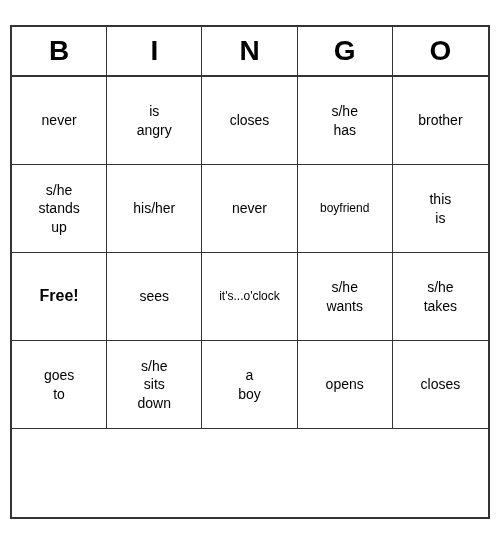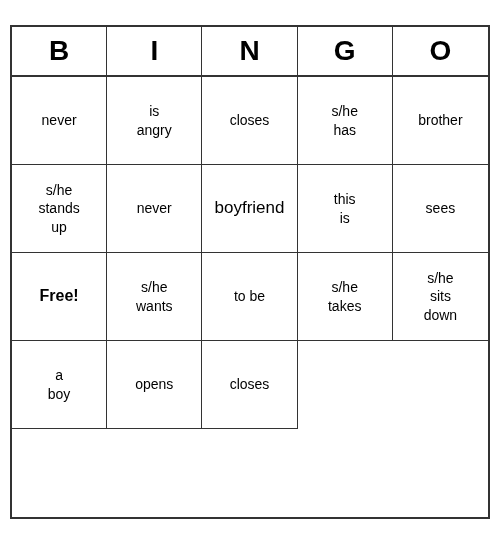--- a/index.html
+++ b/index.html
@@ -52,47 +52,49 @@
       border-right: none;
     }
     .bingo-cell:nth-child(n+21) {
       border-bottom: none;
     }
     .bingo-cell.free {
       font-size: 16px;
       font-weight: bold;
     }
     .bingo-cell.small-text {
-      font-size: 17px;
+      font-size: 12px;
     }
   </style>
 </head>
 <body>
 
 <div class="bingo-card">
   <div class="bingo-header">
   <div class="bingo-header-cell">B</div>
       <div class="bingo-header-cell">I</div>
       <div class="bingo-header-cell">N</div>
       <div class="bingo-header-cell">G</div>
       <div class="bingo-header-cell">O</div>
     </div>
   <div class="bingo-grid">
   <div class="bingo-cell">never</div>
       <div class="bingo-cell">is<br>angry</div>
       <div class="bingo-cell">closes</div>
       <div class="bingo-cell">s/he<br>has</div>
       <div class="bingo-cell">brother</div>
       <div class="bingo-cell">s/he<br>stands<br>up</div>
+      <div class="bingo-cell">his/her</div>
       <div class="bingo-cell">never</div>
       <div class="bingo-cell small-text">boyfriend</div>
       <div class="bingo-cell">this<br>is</div>
+      <div class="bingo-cell free">Free!</div>
       <div class="bingo-cell">sees</div>
-      <div class="bingo-cell free">Free!</div>
+      <div class="bingo-cell small-text">it's...o'clock</div>
       <div class="bingo-cell">s/he<br>wants</div>
-      <div class="bingo-cell">to be</div>
       <div class="bingo-cell">s/he<br>takes</div>
+      <div class="bingo-cell">goes<br>to</div>
       <div class="bingo-cell">s/he<br>sits<br>down</div>
       <div class="bingo-cell">a<br>boy</div>
       <div class="bingo-cell">opens</div>
       <div class="bingo-cell">closes</div>
     </div>
 </div>
 
 </body></html>

